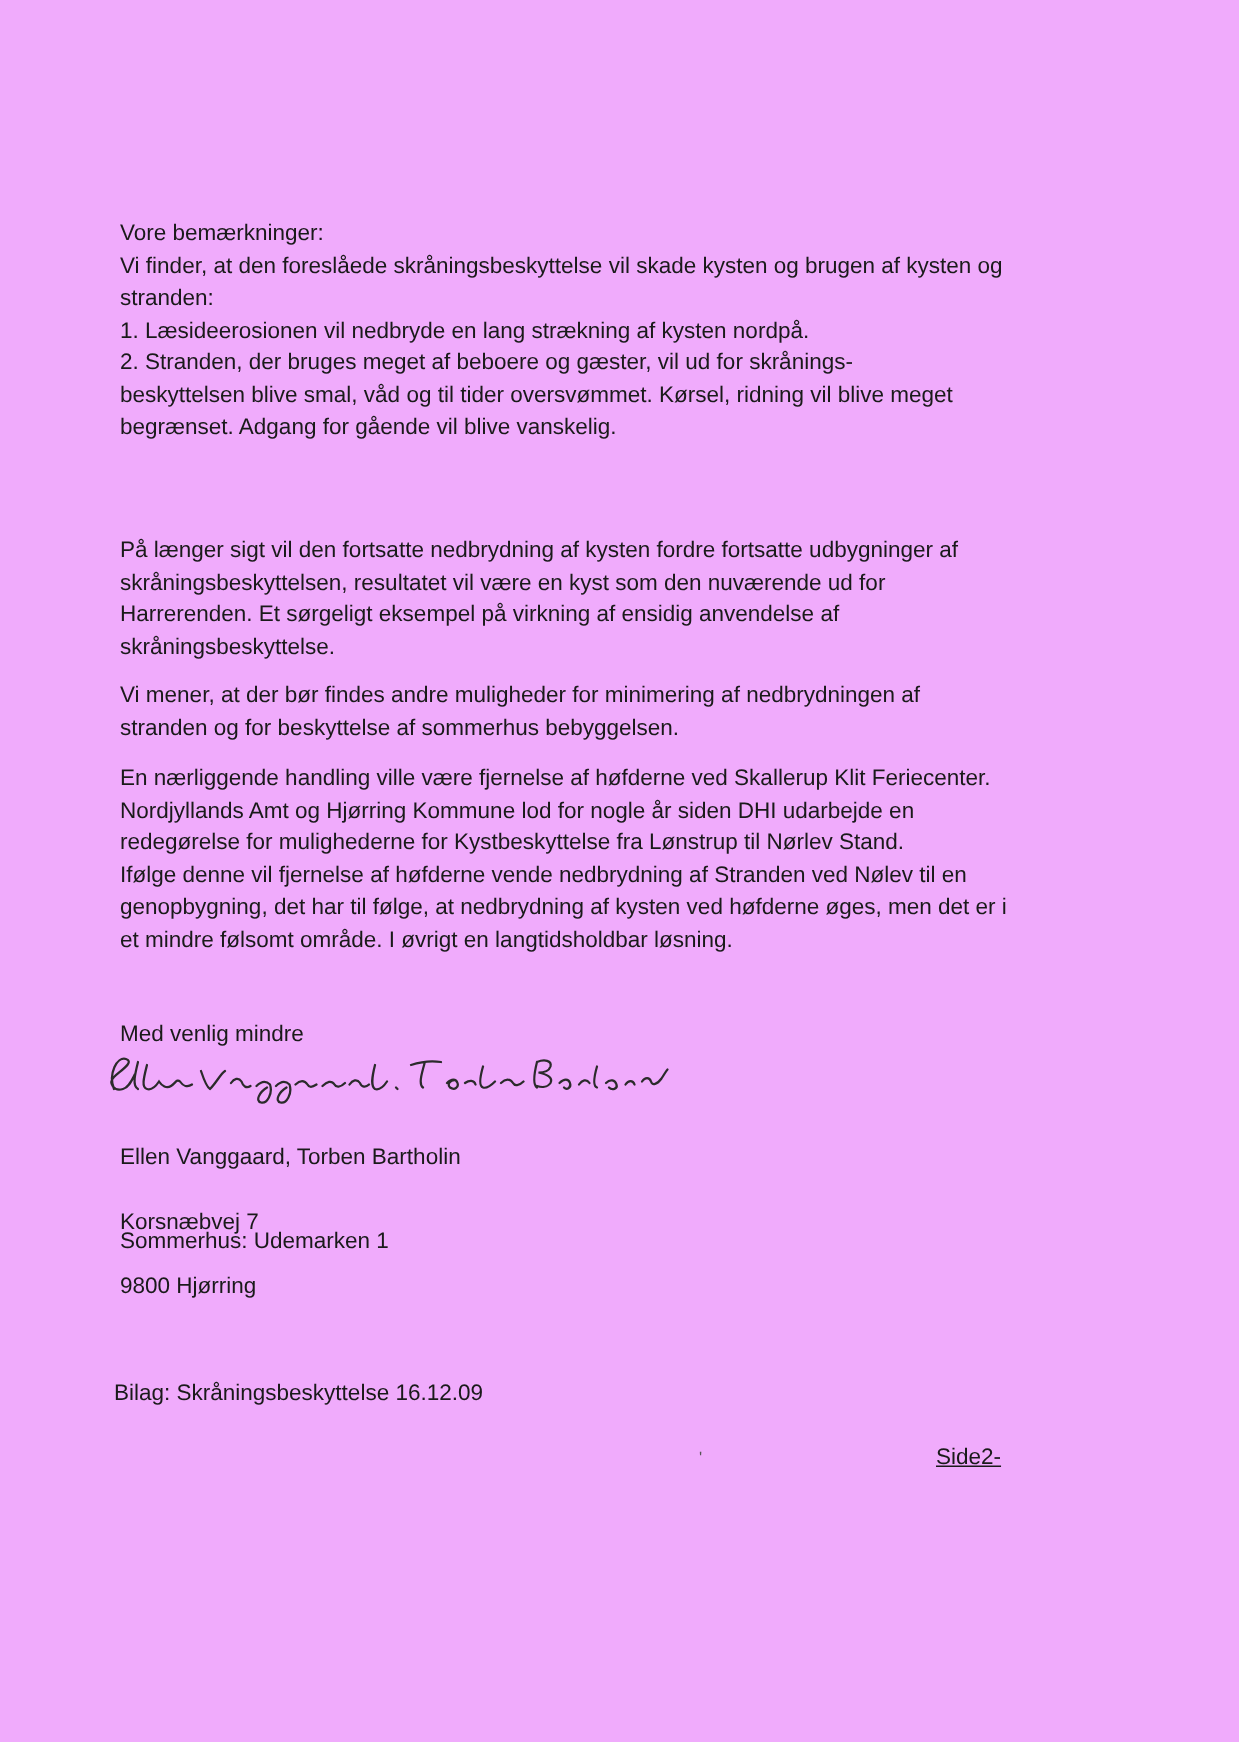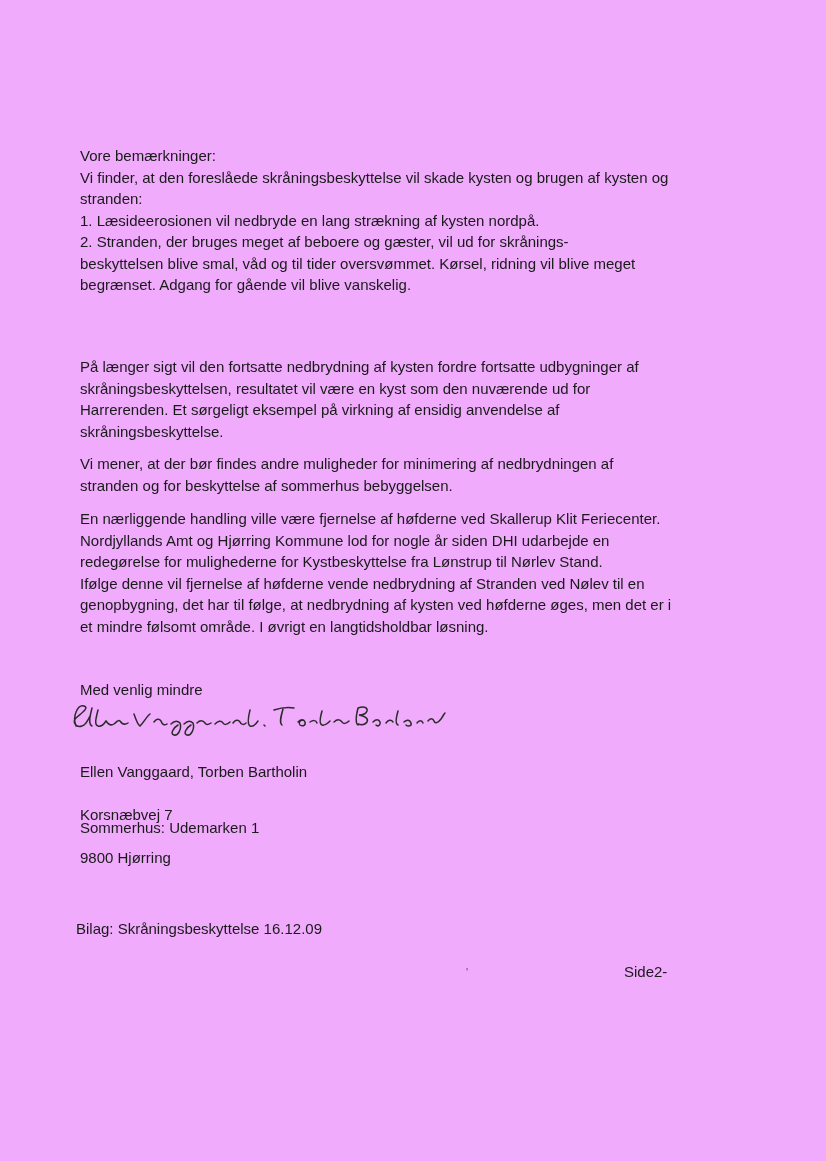--- a/index.html
+++ b/index.html
@@ -25,21 +25,21 @@
   }
   .pos-remarks    { left: 80px; top: 145px; }
   .pos-longterm   { left: 80px; top: 356px; }
   .pos-opinion    { left: 80px; top: 453px; }
   .pos-alt        { left: 80px; top: 508px; }
   .pos-closing    { left: 80px; top: 679px; }
   .pos-signature  { position: absolute; left: 70px; top: 698px; width: 380px; height: 42px; }
   .pos-names      { left: 80px; top: 739px; width: 400px; }
   .pos-summer     { left: 80px; top: 817px; }
   .pos-attach     { left: 76px; top: 890px; margin-top: 28px; }
-  .pos-sidelabel  { position: absolute; left: 624px; top: 961px; width: 120px; }
+  .pos-sidelabel  { position: absolute; left: 624px; top: 961px; width: 120px; text-decoration: underline; }
   .pos-artifact   { position: absolute; left: 466px; top: 962px; color: #555; font-size: 11px; }
   .sig-line { display: block; }
 </style>
 </head>
 <body>
 
 <div class="page">
 
   <div class="block pos-remarks">Vore bemærkninger:
 Vi finder, at den foreslåede skråningsbeskyttelse vil skade kysten og brugen af kysten og

